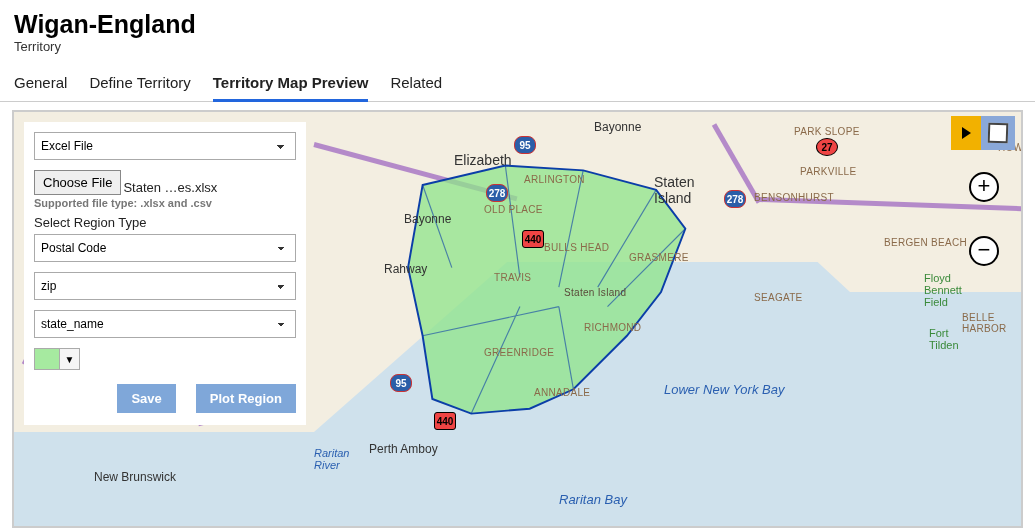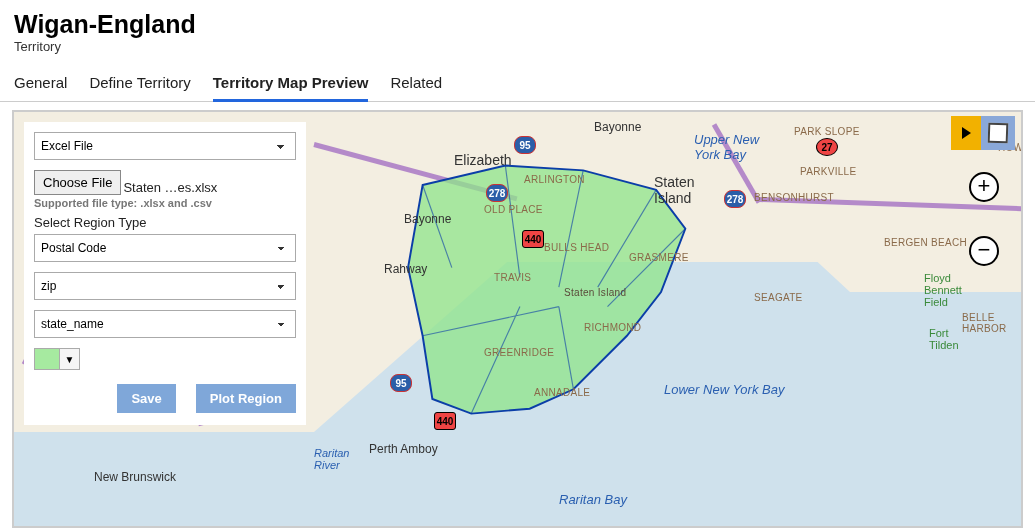--- a/index.html
+++ b/index.html
@@ -77,21 +77,20 @@
     <div class="road" style="left:120px; top:60px; width:260px; transform:rotate(75deg);"></div>
     <div class="road" style="left:300px; top:30px; width:210px; transform:rotate(15deg);"></div>
     <div class="road" style="left:700px; top:10px; width:90px; transform:rotate(60deg);"></div>
     <div class="road" style="left:745px; top:85px; width:290px; transform:rotate(2deg);"></div>
 
     <svg class="territory-svg" viewBox="0 0 1035 418">
       <path d="M420 75 L505 55 L585 60 L660 80 L690 120 L665 185 L630 230 L575 285 L530 305 L470 310 L430 295 L420 230 L405 160 Z" fill="#8fe48a" fill-opacity="0.75" stroke="#0b3ea8" stroke-width="2"></path>
       <path d="M420 75 L450 160 M505 55 L520 170 M585 60 L560 180 M660 80 L600 180 M690 120 L610 200 M420 230 L560 200 M470 310 L520 200 M575 285 L560 200" stroke="#0b3ea8" stroke-width="1.2" fill="none" opacity="0.6"></path>
     </svg>
 
-    <div class="water-label" style="left:680px; top:20px; width:80px;">Upper New York Bay</div>
     <div class="water-label" style="left:650px; top:270px;">Lower New York Bay</div>
     <div class="water-label" style="left:545px; top:380px;text-align:center;">Raritan Bay</div>
     <div class="water-label" style="left:300px; top:335px; width:42px; font-size:11px;">Raritan River</div>
 
     <div class="city-label" style="left:440px; top:40px; font-size:14px;">Elizabeth</div>
     <div class="city-label" style="left:580px; top:8px;">Bayonne</div>
     <div class="city-label" style="left:390px; top:100px;">Bayonne</div>
     <div class="city-label" style="left:370px; top:150px;">Rahway</div>
     <div class="city-label" style="left:355px; top:330px;">Perth Amboy</div>
     <div class="city-label" style="left:80px; top:358px;">New Brunswick</div>

